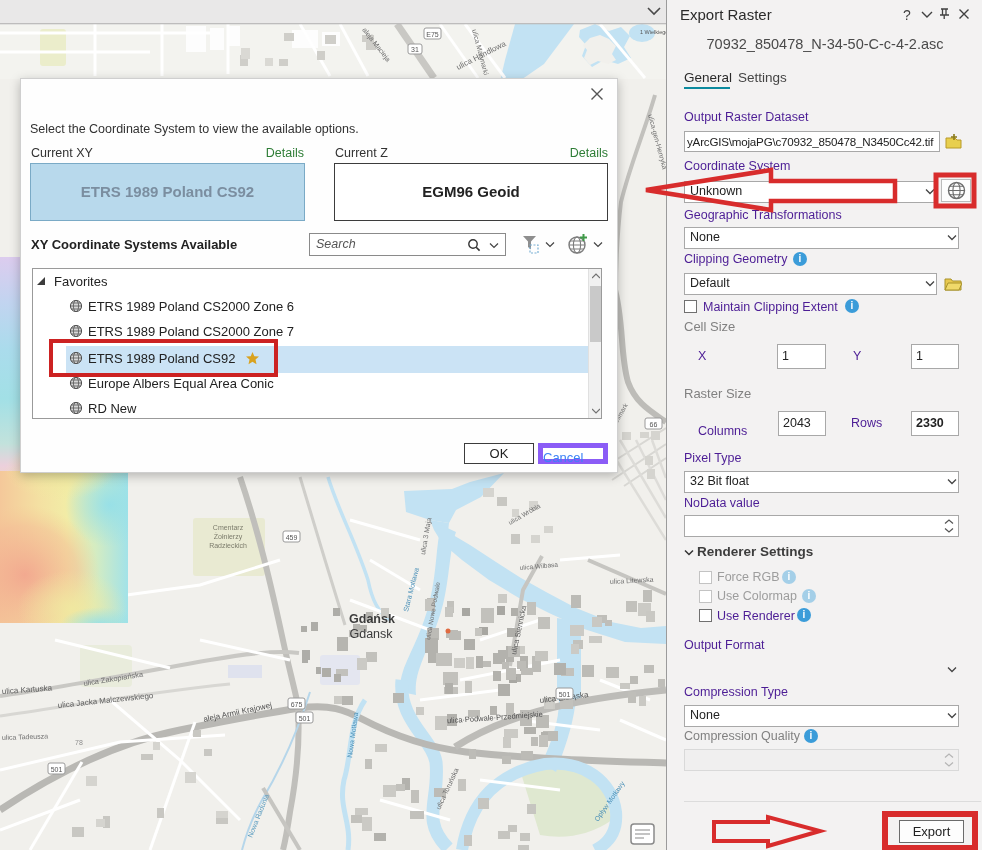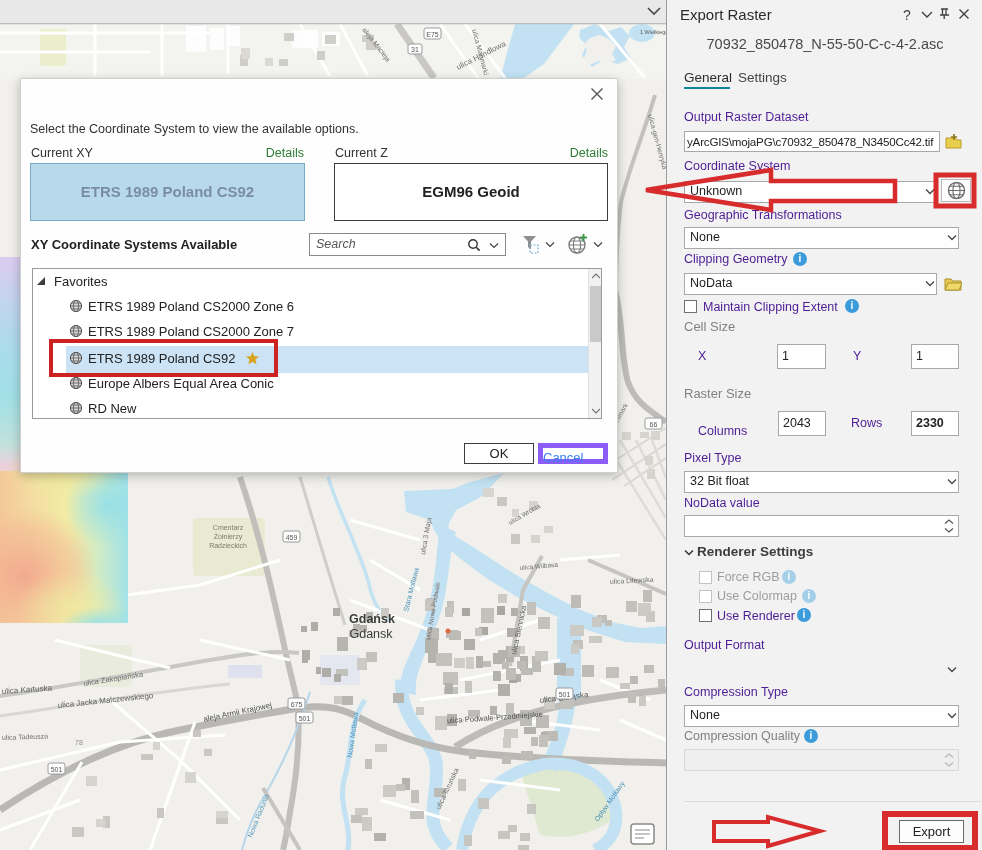--- a/index.html
+++ b/index.html
@@ -380,21 +380,21 @@
     <div style="position:absolute;left:236px;top:7px;font-size:14px;color:#404040;">?</div>
     <svg style="position:absolute;left:254px;top:10px;" width="12" height="10">
         <path d="M1 2 l5 5 5-5" stroke="#404040" stroke-width="1.4" fill="none"></path>
       </svg>
     <svg style="position:absolute;left:272px;top:7px;" width="12" height="14">
         <path d="M2 2 h7 M3.5 2 v6 M7 2 v6 M1 8 h9 M5.2 8 v4" stroke="#404040" stroke-width="1.3" fill="none"></path>
       </svg>
     <svg style="position:absolute;left:291px;top:8px;" width="12" height="12">
         <path d="M1.5 1.5 l9 9 M10.5 1.5 l-9 9" stroke="#404040" stroke-width="1.4" fill="none"></path>
       </svg>
-    <div style="position:absolute;left:0;top:36px;width:316px;text-align:center;font-size:14.5px;color:#4a4a4a;">70932_850478_N-55-50-C-c-4-2.asc</div>
+    <div style="position:absolute;left:0;top:36px;width:316px;text-align:center;font-size:14.5px;color:#4a4a4a;">70932_850478_N-34-50-C-c-4-2.asc</div>
     <div style="position:absolute;left:17px;top:70px;font-size:13.5px;color:#2b2b2b;">General</div>
     <div style="position:absolute;left:17px;top:87px;width:46px;height:2px;background:#0b8a9e;"></div>
     <div style="position:absolute;left:71px;top:70px;font-size:13.5px;color:#444;">Settings</div>
 
     <div class="lbl" style="left:17px;top:110px;">Output Raster Dataset</div>
     <div class="input" style="left:17px;top:131px;width:256px;height:21px;font-size:11.6px;letter-spacing:-0.2px;padding:3px 2px;">yArcGIS\mojaPG\c70932_850478_N3450Cc42.tif</div>
     <svg style="position:absolute;left:278px;top:133px;" width="18" height="16">
         <path d="M1 5 h9 l2 2 h4 v8 h-15 z" fill="#e8cf4e" stroke="#b89a28" stroke-width="1"></path>
         <path d="M9 1 v6 M6 4 h6" stroke="#8a7a1a" stroke-width="1.6"></path>
       </svg>
@@ -412,21 +412,21 @@
     </svg>
 
     <div class="lbl" style="left:17px;top:208px;">Geographic Transformations</div>
     <div class="combo" style="left:17px;top:227px;width:275px;height:22px;">None</div>
     <svg class="caret" style="left:280px;top:234px;" width="10" height="8">
         <path d="M1 1.5 l4 4 4-4" stroke="#444" stroke-width="1.3" fill="none"></path>
       </svg>
 
     <div class="lbl" style="left:17px;top:252px;">Clipping Geometry</div>
     <div class="info" style="left:126px;top:252px;">i</div>
-    <div class="combo" style="left:17px;top:273px;width:253px;height:22px;">NoData</div>
+    <div class="combo" style="left:17px;top:273px;width:253px;height:22px;">Default</div>
     <svg class="caret" style="left:258px;top:280px;" width="10" height="8">
         <path d="M1 1.5 l4 4 4-4" stroke="#444" stroke-width="1.3" fill="none"></path>
       </svg>
     <svg style="position:absolute;left:277px;top:276px;" width="18" height="15">
         <path d="M1 3 h6 l1.5 2 H17 v9 H1 z" fill="#e8c84e" stroke="#a8922a" stroke-width="1"></path>
         <path d="M1 14 l3-7 h14 l-3 7 z" fill="#f0d96a" stroke="#a8922a" stroke-width="1"></path>
       </svg>
     <div class="cb" style="left:17px;top:300px;"></div>
     <div class="lbl" style="left:36px;top:300px;">Maintain Clipping Extent</div>
     <div class="info" style="left:178px;top:299px;">i</div>

